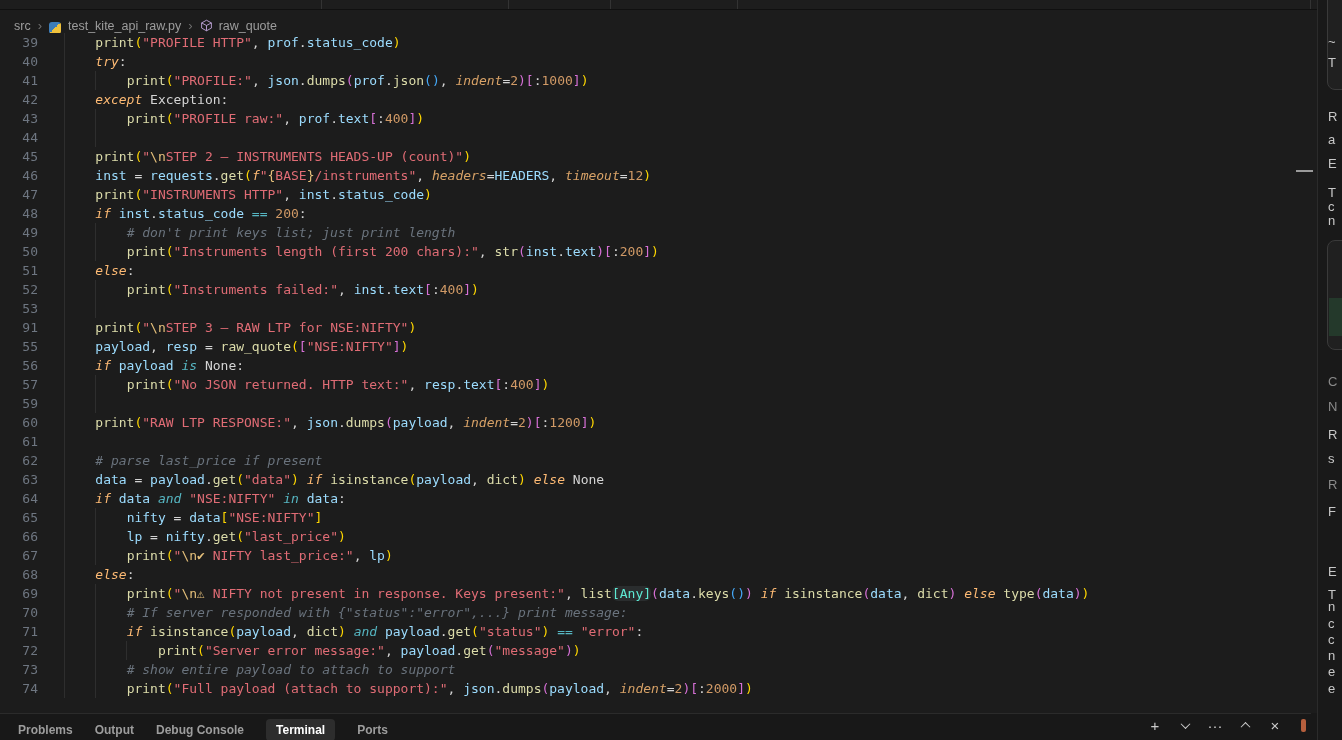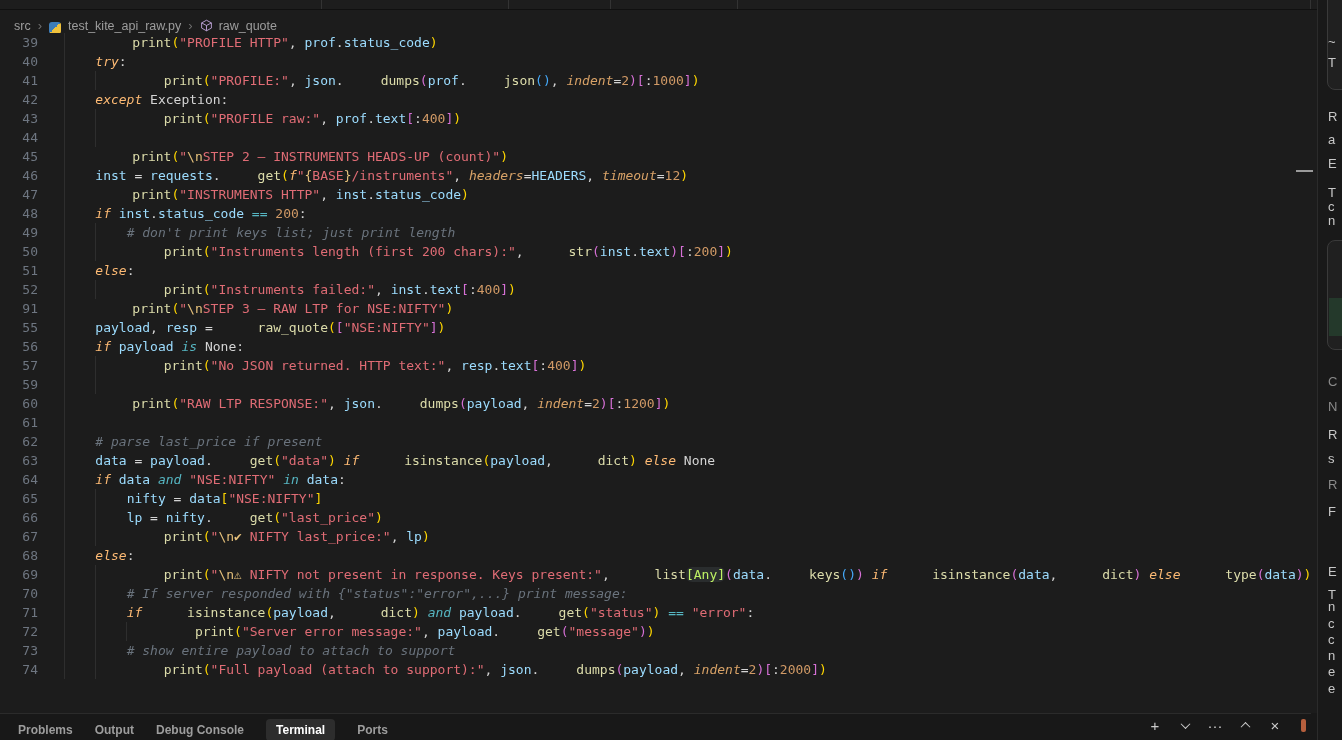--- a/index.html
+++ b/index.html
@@ -25,35 +25,35 @@
   .editor{position:absolute;left:0;top:33px;width:1317px;height:680px;background:#1c1c1c;
           overflow:hidden;cursor:text;}
   .line{position:relative;height:19px;white-space:pre;
         font-family:"DejaVu Sans Mono",monospace;font-size:13px;line-height:19px;}
   .ln{position:absolute;left:0;top:0;width:38px;text-align:right;color:#6e7681;cursor:pointer;}
   .lc{position:absolute;left:64px;top:0;}
   .guide{position:absolute;top:0;width:1px;height:19px;background:#2e2e2e;}
   .tk{color:#d4d4d4;}
   .tk-ws{color:#d4d4d4;}
   .tk-pl{color:#d4d4d4;}
-  .tk-fn{color:#dcdcaa;margin-left:37px;}
+  .tk-fn{color:#dcdcaa;}
   .tk-kw{color:#fdba74;font-style:italic;}
   .tk-opw{color:#56b6c2;font-style:italic;}
   .tk-op{color:#56b6c2;}
   .tk-str{color:#e06c75;}
   .tk-esc{color:#e5c07b;}
   .tk-var{color:#9cdcfe;}
   .tk-num{color:#d19a66;}
   .tk-par{color:#d8a267;font-style:italic;}
   .tk-pun{color:#d4d4d4;}
   .tk-b1{color:#ffd700;}
   .tk-b2{color:#d670d6;}
   .tk-b3{color:#45a9f9;}
   .tk-com{color:#6a737d;font-style:italic;}
-  .tk-inl{color:#bef264;background:#2a2d2e;border-radius:6px;}
+  .tk-inl{color:#5eead4;background:#2a2d2e;border-radius:6px;}
 
   
   .ovr{position:absolute;left:1296px;top:170px;width:17px;height:2px;background:#9a9a9a;}
 
   
   .rightpanel{position:absolute;left:1317px;top:0;width:25px;height:740px;background:#191919;
               border-left:1px solid #2b2b2b;overflow:hidden;}
   .rbox{position:absolute;left:9px;width:40px;border:1px solid #3a3a3a;border-radius:8px;
         background:#202020;}
   .rgreen{position:absolute;left:11px;top:298px;width:36px;height:38px;background:#24392b;}
@@ -111,20 +111,21 @@
       <div class="line"><span class="ln">43</span><span class="lc"><i class="guide" style="left: 0px;"></i><i class="guide" style="left: 31px;"></i><span class="tk tk-ws">        </span><span class="tk tk-fn">print</span><span class="tk tk-b1">(</span><span class="tk tk-str">"PROFILE raw:"</span><span class="tk tk-pun">,</span><span class="tk tk-ws"> </span><span class="tk tk-var">prof</span><span class="tk tk-pun">.</span><span class="tk tk-var">text</span><span class="tk tk-b2">[</span><span class="tk tk-pun">:</span><span class="tk tk-num">400</span><span class="tk tk-b2">]</span><span class="tk tk-b1">)</span></span></div>
       <div class="line"><span class="ln">44</span><span class="lc"><i class="guide" style="left: 0px;"></i><i class="guide" style="left: 31px;"></i></span></div>
       <div class="line"><span class="ln">45</span><span class="lc"><i class="guide" style="left: 0px;"></i><span class="tk tk-ws">    </span><span class="tk tk-fn">print</span><span class="tk tk-b1">(</span><span class="tk tk-str">"</span><span class="tk tk-esc">\n</span><span class="tk tk-str">STEP 2 — INSTRUMENTS HEADS-UP (count)"</span><span class="tk tk-b1">)</span></span></div>
       <div class="line"><span class="ln">46</span><span class="lc"><i class="guide" style="left: 0px;"></i><span class="tk tk-ws">    </span><span class="tk tk-var">inst</span><span class="tk tk-ws"> </span><span class="tk tk-pun">=</span><span class="tk tk-ws"> </span><span class="tk tk-var">requests</span><span class="tk tk-pun">.</span><span class="tk tk-fn">get</span><span class="tk tk-b1">(</span><span class="tk tk-kw">f</span><span class="tk tk-str">"</span><span class="tk tk-esc">{</span><span class="tk tk-str">BASE</span><span class="tk tk-esc">}</span><span class="tk tk-str">/instruments"</span><span class="tk tk-pun">,</span><span class="tk tk-ws"> </span><span class="tk tk-par">headers</span><span class="tk tk-pun">=</span><span class="tk tk-var">HEADERS</span><span class="tk tk-pun">,</span><span class="tk tk-ws"> </span><span class="tk tk-par">timeout</span><span class="tk tk-pun">=</span><span class="tk tk-num">12</span><span class="tk tk-b1">)</span></span></div>
       <div class="line"><span class="ln">47</span><span class="lc"><i class="guide" style="left: 0px;"></i><span class="tk tk-ws">    </span><span class="tk tk-fn">print</span><span class="tk tk-b1">(</span><span class="tk tk-str">"INSTRUMENTS HTTP"</span><span class="tk tk-pun">,</span><span class="tk tk-ws"> </span><span class="tk tk-var">inst</span><span class="tk tk-pun">.</span><span class="tk tk-var">status_code</span><span class="tk tk-b1">)</span></span></div>
       <div class="line"><span class="ln">48</span><span class="lc"><i class="guide" style="left: 0px;"></i><span class="tk tk-ws">    </span><span class="tk tk-kw">if</span><span class="tk tk-ws"> </span><span class="tk tk-var">inst</span><span class="tk tk-pun">.</span><span class="tk tk-var">status_code</span><span class="tk tk-ws"> </span><span class="tk tk-op">==</span><span class="tk tk-ws"> </span><span class="tk tk-num">200</span><span class="tk tk-pun">:</span></span></div>
       <div class="line"><span class="ln">49</span><span class="lc"><i class="guide" style="left: 0px;"></i><i class="guide" style="left: 31px;"></i><span class="tk tk-ws">        </span><span class="tk tk-com"># don't print keys list; just print length</span></span></div>
       <div class="line"><span class="ln">50</span><span class="lc"><i class="guide" style="left: 0px;"></i><i class="guide" style="left: 31px;"></i><span class="tk tk-ws">        </span><span class="tk tk-fn">print</span><span class="tk tk-b1">(</span><span class="tk tk-str">"Instruments length (first 200 chars):"</span><span class="tk tk-pun">,</span><span class="tk tk-ws"> </span><span class="tk tk-fn">str</span><span class="tk tk-b2">(</span><span class="tk tk-var">inst</span><span class="tk tk-pun">.</span><span class="tk tk-var">text</span><span class="tk tk-b2">)</span><span class="tk tk-b2">[</span><span class="tk tk-pun">:</span><span class="tk tk-num">200</span><span class="tk tk-b2">]</span><span class="tk tk-b1">)</span></span></div>
       <div class="line"><span class="ln">51</span><span class="lc"><i class="guide" style="left: 0px;"></i><span class="tk tk-ws">    </span><span class="tk tk-kw">else</span><span class="tk tk-pun">:</span></span></div>
       <div class="line"><span class="ln">52</span><span class="lc"><i class="guide" style="left: 0px;"></i><i class="guide" style="left: 31px;"></i><span class="tk tk-ws">        </span><span class="tk tk-fn">print</span><span class="tk tk-b1">(</span><span class="tk tk-str">"Instruments failed:"</span><span class="tk tk-pun">,</span><span class="tk tk-ws"> </span><span class="tk tk-var">inst</span><span class="tk tk-pun">.</span><span class="tk tk-var">text</span><span class="tk tk-b2">[</span><span class="tk tk-pun">:</span><span class="tk tk-num">400</span><span class="tk tk-b2">]</span><span class="tk tk-b1">)</span></span></div>
+      <div class="line"><span class="ln">53</span><span class="lc"><i class="guide" style="left: 0px;"></i><i class="guide" style="left: 31px;"></i></span></div>
       <div class="line"><span class="ln">91</span><span class="lc"><i class="guide" style="left: 0px;"></i><span class="tk tk-ws">    </span><span class="tk tk-fn">print</span><span class="tk tk-b1">(</span><span class="tk tk-str">"</span><span class="tk tk-esc">\n</span><span class="tk tk-str">STEP 3 — RAW LTP for NSE:NIFTY"</span><span class="tk tk-b1">)</span></span></div>
       <div class="line"><span class="ln">55</span><span class="lc"><i class="guide" style="left: 0px;"></i><span class="tk tk-ws">    </span><span class="tk tk-var">payload</span><span class="tk tk-pun">,</span><span class="tk tk-ws"> </span><span class="tk tk-var">resp</span><span class="tk tk-ws"> </span><span class="tk tk-pun">=</span><span class="tk tk-ws"> </span><span class="tk tk-fn">raw_quote</span><span class="tk tk-b1">(</span><span class="tk tk-b2">[</span><span class="tk tk-str">"NSE:NIFTY"</span><span class="tk tk-b2">]</span><span class="tk tk-b1">)</span></span></div>
       <div class="line"><span class="ln">56</span><span class="lc"><i class="guide" style="left: 0px;"></i><span class="tk tk-ws">    </span><span class="tk tk-kw">if</span><span class="tk tk-ws"> </span><span class="tk tk-var">payload</span><span class="tk tk-ws"> </span><span class="tk tk-opw">is</span><span class="tk tk-ws"> </span><span class="tk tk-pl">None</span><span class="tk tk-pun">:</span></span></div>
       <div class="line"><span class="ln">57</span><span class="lc"><i class="guide" style="left: 0px;"></i><i class="guide" style="left: 31px;"></i><span class="tk tk-ws">        </span><span class="tk tk-fn">print</span><span class="tk tk-b1">(</span><span class="tk tk-str">"No JSON returned. HTTP text:"</span><span class="tk tk-pun">,</span><span class="tk tk-ws"> </span><span class="tk tk-var">resp</span><span class="tk tk-pun">.</span><span class="tk tk-var">text</span><span class="tk tk-b2">[</span><span class="tk tk-pun">:</span><span class="tk tk-num">400</span><span class="tk tk-b2">]</span><span class="tk tk-b1">)</span></span></div>
       <div class="line"><span class="ln">59</span><span class="lc"><i class="guide" style="left: 0px;"></i><i class="guide" style="left: 31px;"></i></span></div>
       <div class="line"><span class="ln">60</span><span class="lc"><i class="guide" style="left: 0px;"></i><span class="tk tk-ws">    </span><span class="tk tk-fn">print</span><span class="tk tk-b1">(</span><span class="tk tk-str">"RAW LTP RESPONSE:"</span><span class="tk tk-pun">,</span><span class="tk tk-ws"> </span><span class="tk tk-var">json</span><span class="tk tk-pun">.</span><span class="tk tk-fn">dumps</span><span class="tk tk-b2">(</span><span class="tk tk-var">payload</span><span class="tk tk-pun">,</span><span class="tk tk-ws"> </span><span class="tk tk-par">indent</span><span class="tk tk-pun">=</span><span class="tk tk-num">2</span><span class="tk tk-b2">)</span><span class="tk tk-b2">[</span><span class="tk tk-pun">:</span><span class="tk tk-num">1200</span><span class="tk tk-b2">]</span><span class="tk tk-b1">)</span></span></div>
       <div class="line"><span class="ln">61</span><span class="lc"><i class="guide" style="left: 0px;"></i></span></div>
       <div class="line"><span class="ln">62</span><span class="lc"><i class="guide" style="left: 0px;"></i><span class="tk tk-ws">    </span><span class="tk tk-com"># parse last_price if present</span></span></div>
       <div class="line"><span class="ln">63</span><span class="lc"><i class="guide" style="left: 0px;"></i><span class="tk tk-ws">    </span><span class="tk tk-var">data</span><span class="tk tk-ws"> </span><span class="tk tk-pun">=</span><span class="tk tk-ws"> </span><span class="tk tk-var">payload</span><span class="tk tk-pun">.</span><span class="tk tk-fn">get</span><span class="tk tk-b1">(</span><span class="tk tk-str">"data"</span><span class="tk tk-b1">)</span><span class="tk tk-ws"> </span><span class="tk tk-kw">if</span><span class="tk tk-ws"> </span><span class="tk tk-fn">isinstance</span><span class="tk tk-b1">(</span><span class="tk tk-var">payload</span><span class="tk tk-pun">,</span><span class="tk tk-ws"> </span><span class="tk tk-fn">dict</span><span class="tk tk-b1">)</span><span class="tk tk-ws"> </span><span class="tk tk-kw">else</span><span class="tk tk-ws"> </span><span class="tk tk-pl">None</span></span></div>
       <div class="line"><span class="ln">64</span><span class="lc"><i class="guide" style="left: 0px;"></i><span class="tk tk-ws">    </span><span class="tk tk-kw">if</span><span class="tk tk-ws"> </span><span class="tk tk-var">data</span><span class="tk tk-ws"> </span><span class="tk tk-opw">and</span><span class="tk tk-ws"> </span><span class="tk tk-str">"NSE:NIFTY"</span><span class="tk tk-ws"> </span><span class="tk tk-opw">in</span><span class="tk tk-ws"> </span><span class="tk tk-var">data</span><span class="tk tk-pun">:</span></span></div>

